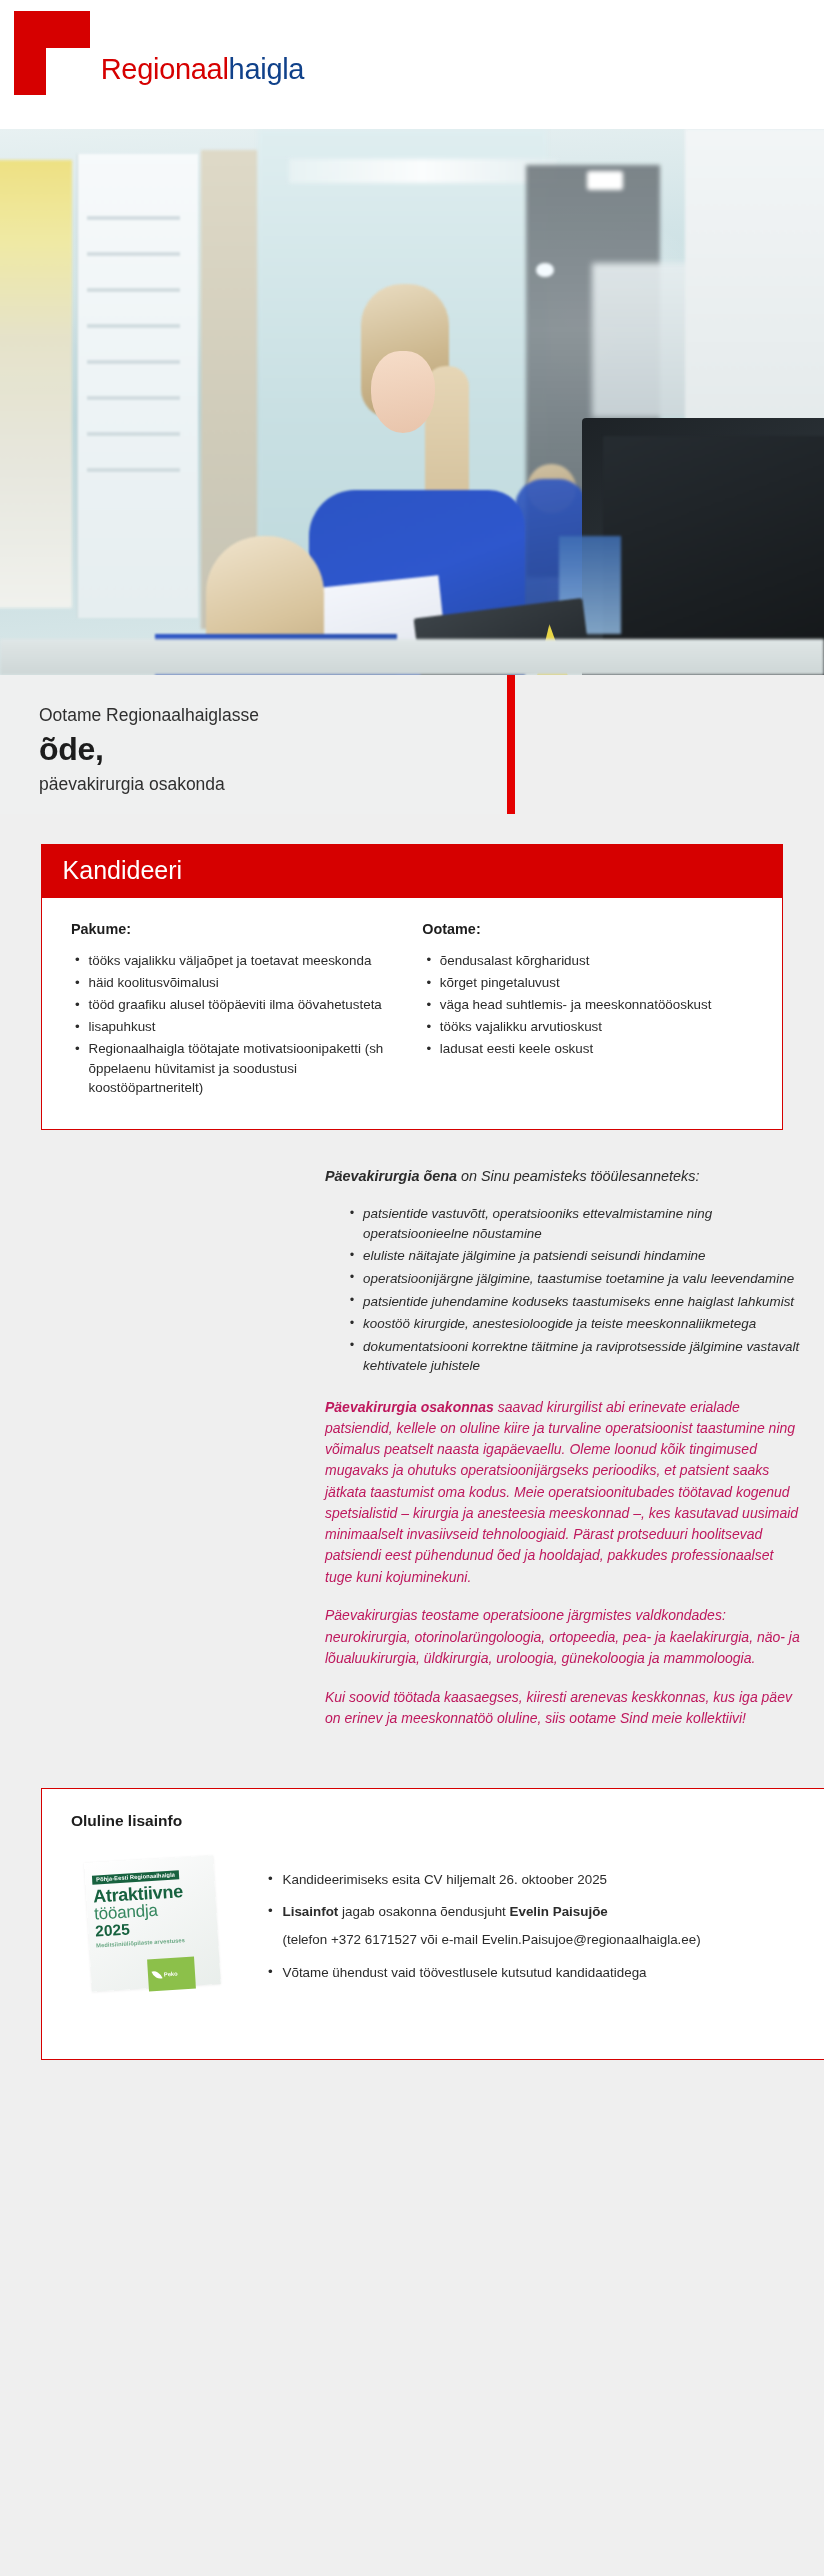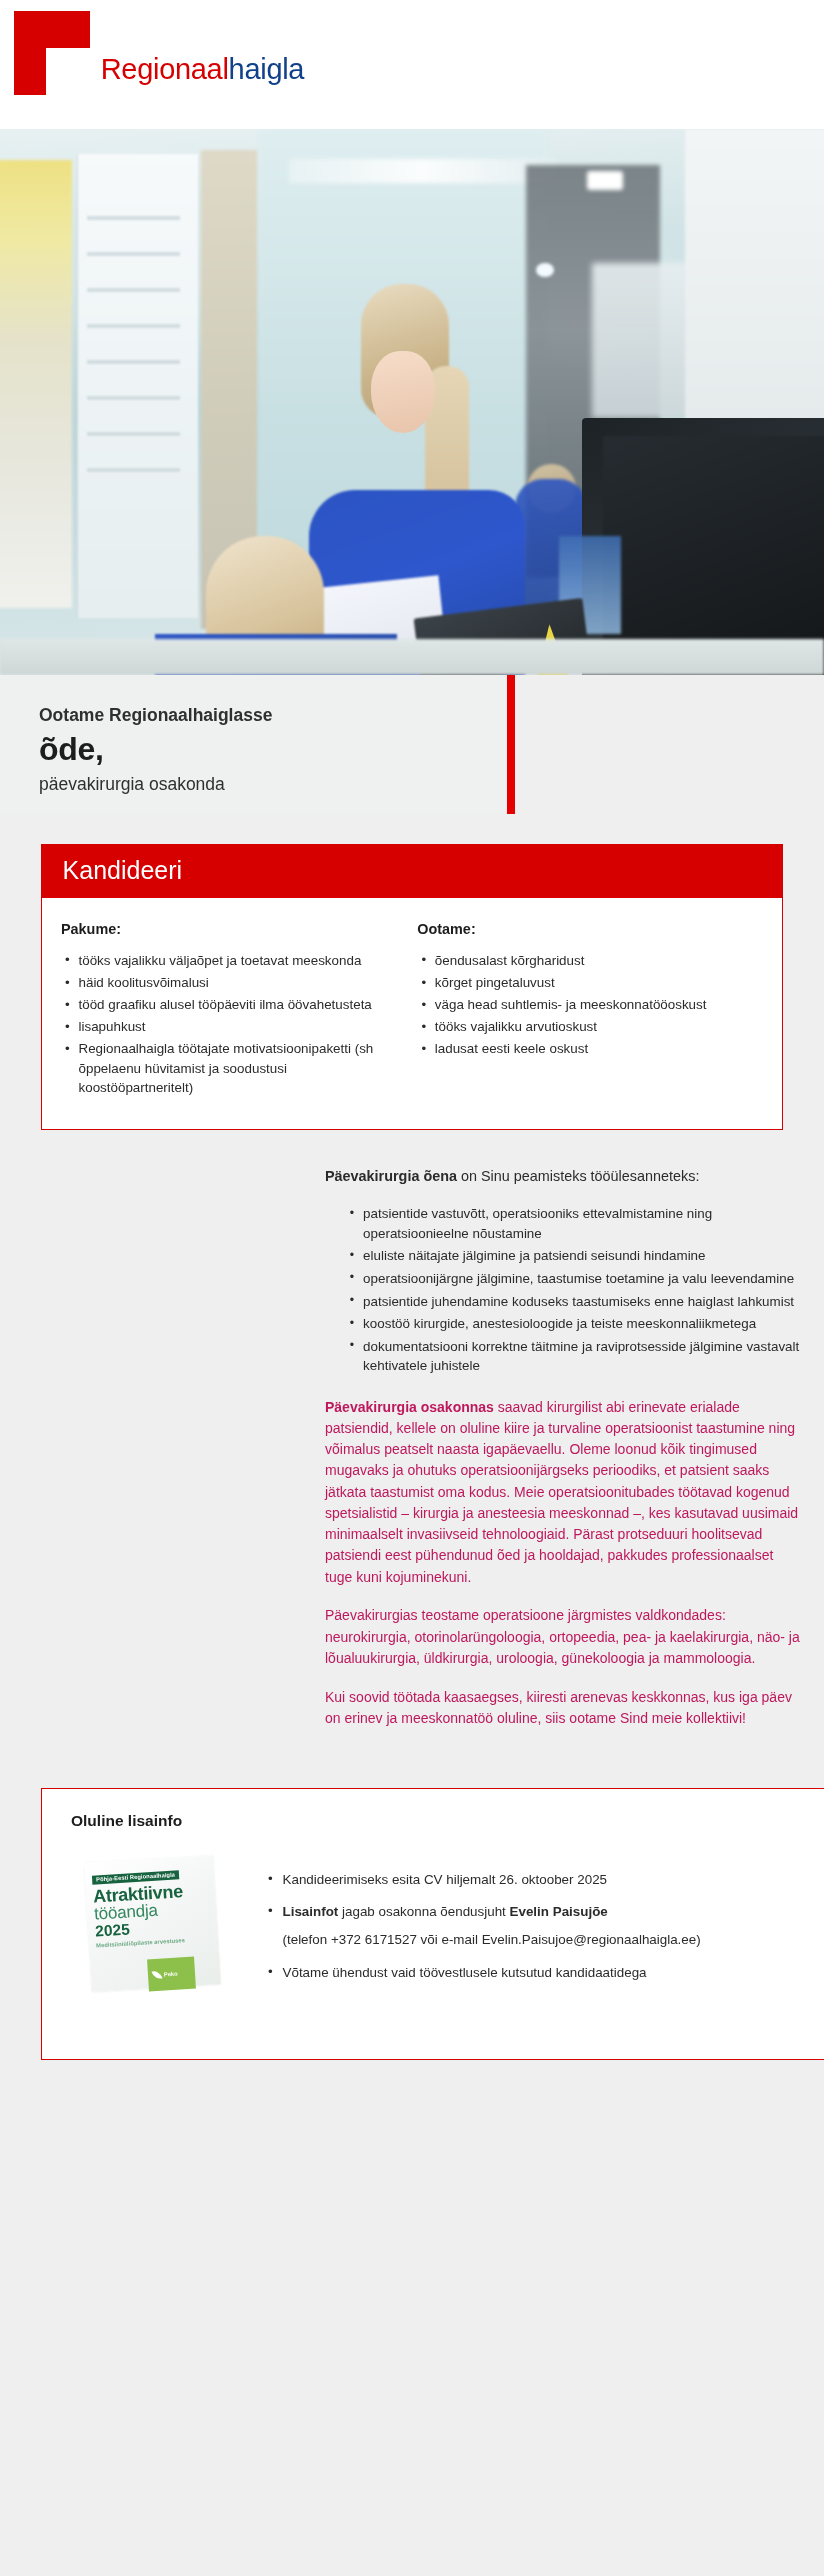--- a/index.html
+++ b/index.html
@@ -146,21 +146,21 @@
   .title-accent {
     position: absolute;
     left: 507px; top: 0;
     width: 8.2px; height: 139px;
     background: #e40000;
   }
   .title-inner { position: absolute; left: 39px; top: 30px; }
   .title-eyebrow {
     font-size: 17.5px;
     color: #2f2f2f;
-    font-weight: 700;
+    font-weight: 400;
     line-height: 1.2;
   }
   .title-main {
     font-size: 32px;
     font-weight: 700;
     color: #1d1d1d;
     line-height: 1.12;
     margin-top: 6.2px;
     letter-spacing: -0.3px;
   }
@@ -181,21 +181,21 @@
   .apply-head {
     background: #d60000;
     color: #ffffff;
     font-size: 25px;
     padding: 11.3px 20.6px 13.4px 20.6px;
     line-height: 1.1;
     font-weight: 400;
   }
   .apply-body {
     display: flex;
-    padding: 23px 29px 29px 19px;
+    padding: 23px 29px 29px 29px;
     gap: 20.6px;
   }
   .apply-col { width: 50%; }
   .apply-col h3 {
     font-size: 14.4px;
     font-weight: 700;
     color: #1d1d1d;
     margin-bottom: 14.4px;
   }
   .apply-col ul { list-style: none; }
@@ -216,20 +216,21 @@
   }
 
   
   .body-wrap {
     width: 824px;
     padding: 36px 0 31px 0;
   }
   .body-inner {
     width: 479px;
     margin-left: 325px;
+    font-style: italic;
   }
   .body-lead {
     font-size: 14.4px;
     line-height: 1.45;
     color: #2b2b2b;
     margin-bottom: 17.5px;
   }
   .body-lead b { font-weight: 700; }
   .body-list { list-style: none; margin: 0 0 20.6px 20.6px; }
   .body-list li {

